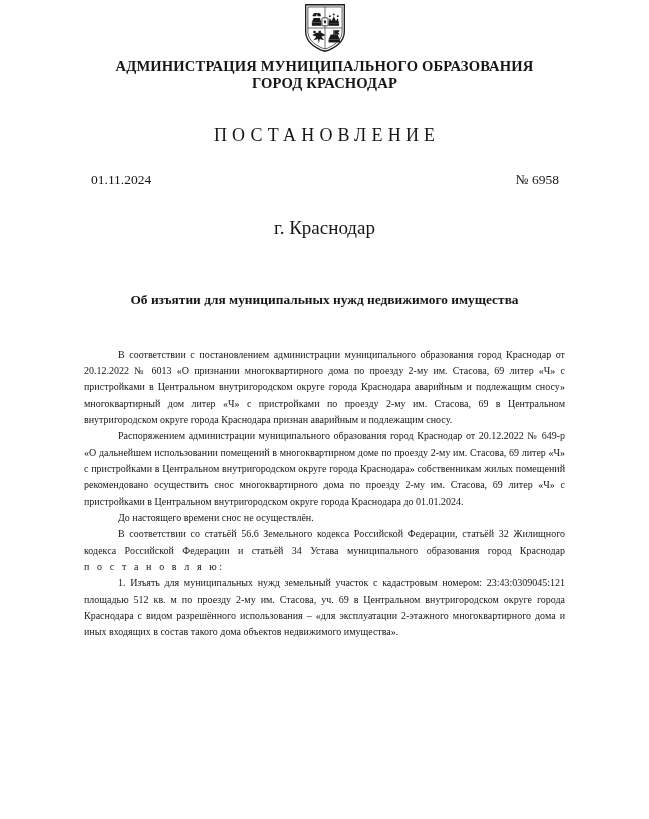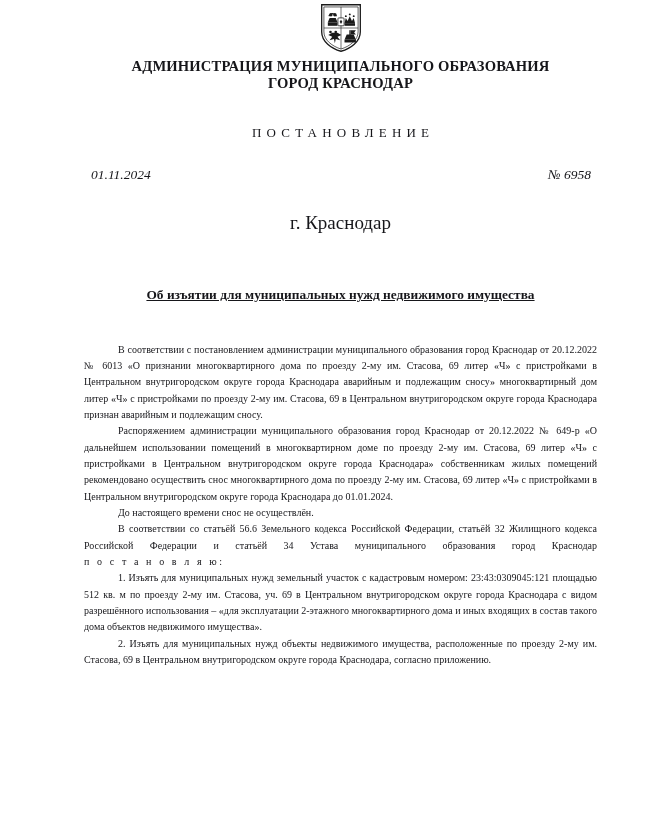--- a/index.html
+++ b/index.html
@@ -12,21 +12,21 @@
     height: 819px;
     overflow: hidden;
     font-family: "Liberation Serif", "DejaVu Serif", serif;
     color: #16161a;
     position: relative;
   }
   .page {
     width: 649px;
     height: 819px;
     box-sizing: border-box;
-    padding: 0 52px 0 84px;
+    padding: 0 84px 0 84px;
     position: relative;
   }
 
   
   .emblem-wrap {
     display: flex;
     justify-content: center;
     padding-top: 3px;
   }
   .emblem {
@@ -41,50 +41,49 @@
     font-weight: bold;
     font-size: 14.6px;
     line-height: 17px;
     letter-spacing: 0.15px;
     margin-top: 5px;
   }
   .org-title .l2 { display: block; }
 
   .doc-kind {
     text-align: center;
-    font-size: 13px;
+    font-size: 18px;
     letter-spacing: 5.2px;
     margin-top: 33px;
     text-indent: 5.2px;
   }
 
   .meta-row {
     display: flex;
     justify-content: space-between;
     align-items: baseline;
     font-size: 13.5px;
     margin-top: 26px;
     padding: 0 6px 0 7px;
-    font-style: italic;
   }
 
   .city {
     text-align: center;
     font-size: 19px;
     margin-top: 29px;
   }
 
   .subject {
     text-align: center;
     font-weight: bold;
     font-size: 13.4px;
     line-height: 16.6px;
     margin-top: 53px;
   }
-  .subject span { display: block; text-decoration: underline; }
+  .subject span { display: block; }
 
   
   .body {
     margin-top: 38px;
     font-size: 10px;
     line-height: 16.35px;
   }
   .body p {
     margin: 0;
     text-align: justify;
@@ -153,16 +152,15 @@
   <div class="subject">
     <span>Об изъятии для муниципальных нужд недвижимого имущества</span>
   </div>
 
   <div class="body">
     <p>В соответствии с постановлением администрации муниципального образования город Краснодар от 20.12.2022 № 6013 «О признании многоквартирного дома по проезду 2-му им. Стасова, 69 литер «Ч» с пристройками в Центральном внутригородском округе города Краснодара аварийным и подлежащим сносу» многоквартирный дом литер «Ч» с пристройками по проезду 2-му им. Стасова, 69 в Центральном внутригородском округе города Краснодара признан аварийным и подлежащим сносу.</p>
     <p>Распоряжением администрации муниципального образования город Краснодар от 20.12.2022 № 649-р «О дальнейшем использовании помещений в многоквартирном доме по проезду 2-му им. Стасова, 69 литер «Ч» с пристройками в Центральном внутригородском округе города Краснодара» собственникам жилых помещений рекомендовано осуществить снос многоквартирного дома по проезду 2-му им. Стасова, 69 литер «Ч» с пристройками в Центральном внутригородском округе города Краснодара до 01.01.2024.</p>
     <p>До настоящего времени снос не осуществлён.</p>
     <p><span>В соответствии со статьёй 56.6 Земельного кодекса Российской Федерации, статьёй 32 Жилищного кодекса Российской Федерации и статьёй 34 Устава муниципального образования город Краснодар </span><span class="sp-out nowrap">п о с т а н о в л я ю:</span></p>
     <p>1. Изъять для муниципальных нужд земельный участок с кадастровым номером: 23:43:0309045:121 площадью 512 кв. м по проезду 2-му им. Стасова, уч. 69 в Центральном внутригородском округе города Краснодара с видом разрешённого использования – «для эксплуатации 2-этажного многоквартирного дома и иных входящих в состав такого дома объектов недвижимого имущества».</p>
-    <p>2. Изъять для муниципальных нужд объекты недвижимого имущества, расположенные по проезду 2-му им. Стасова, 69 в Центральном внутригородском округе города Краснодара, согласно приложению.</p>
   </div>
 
 </div>
 
 </body></html>

